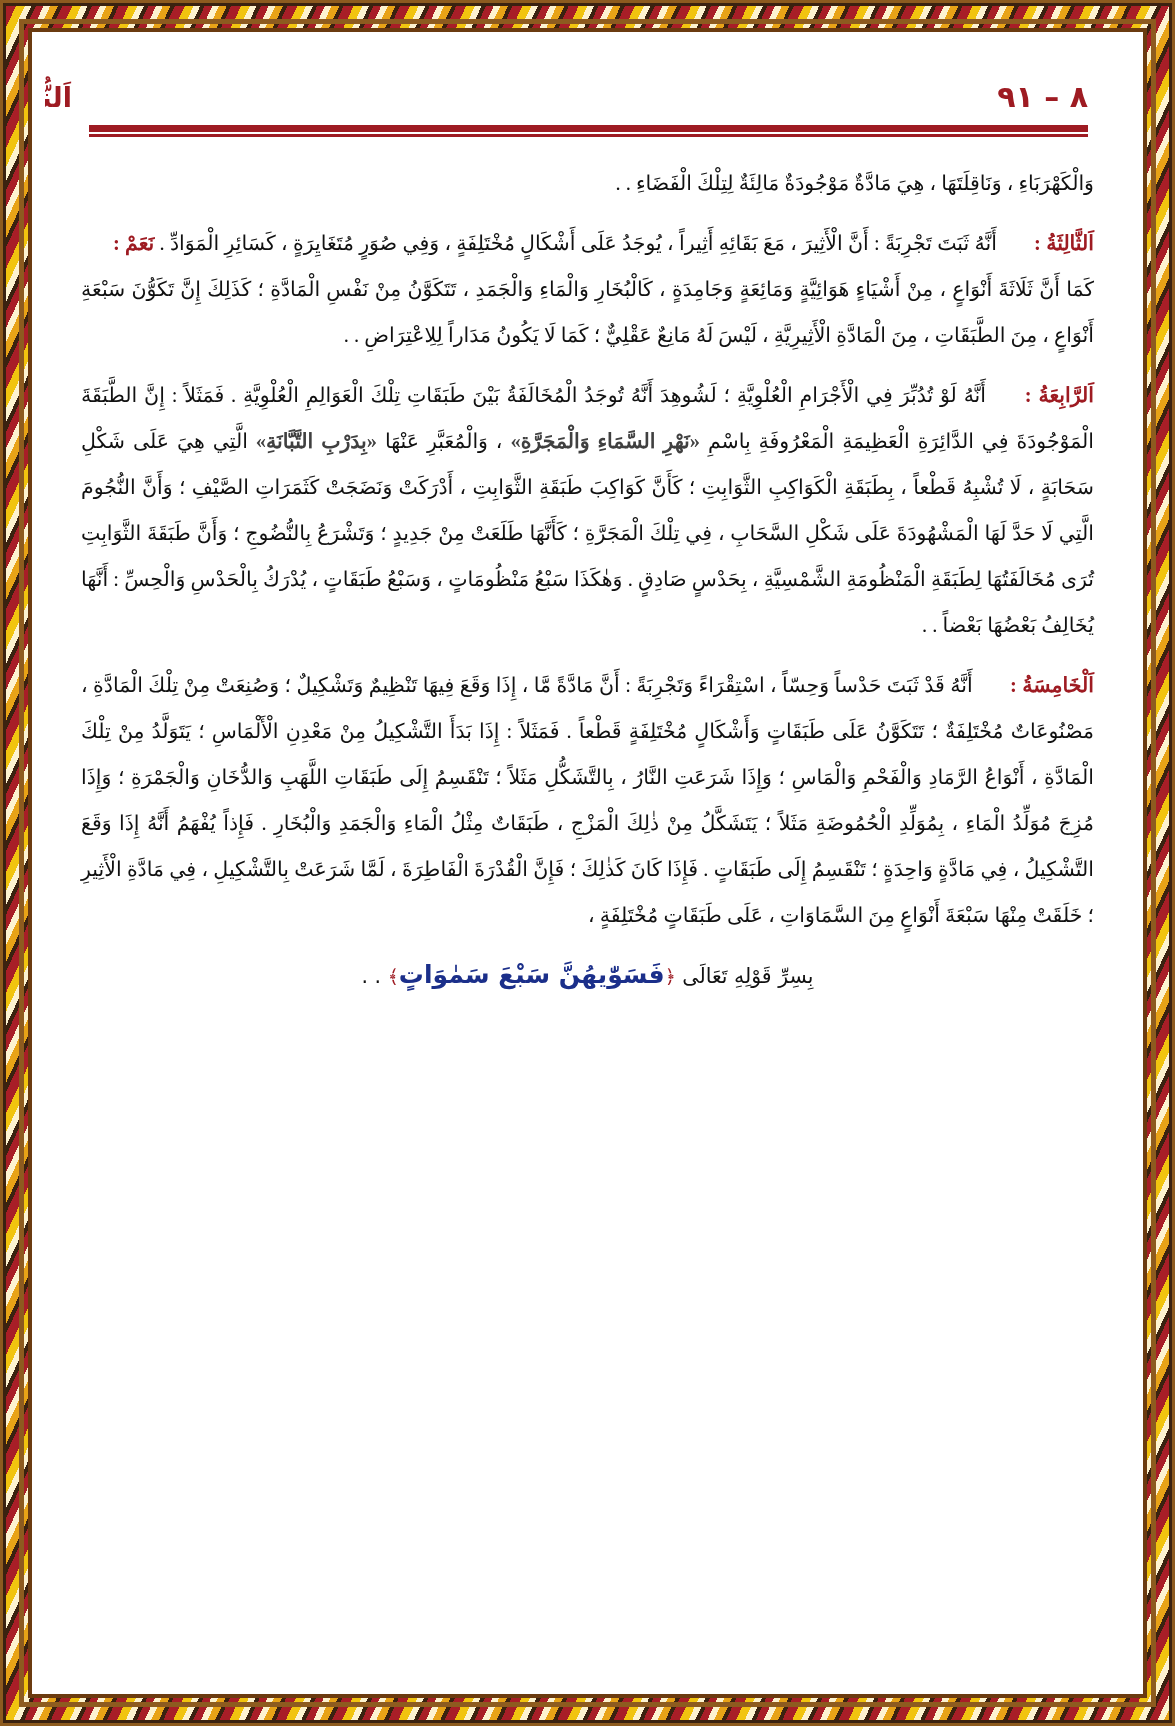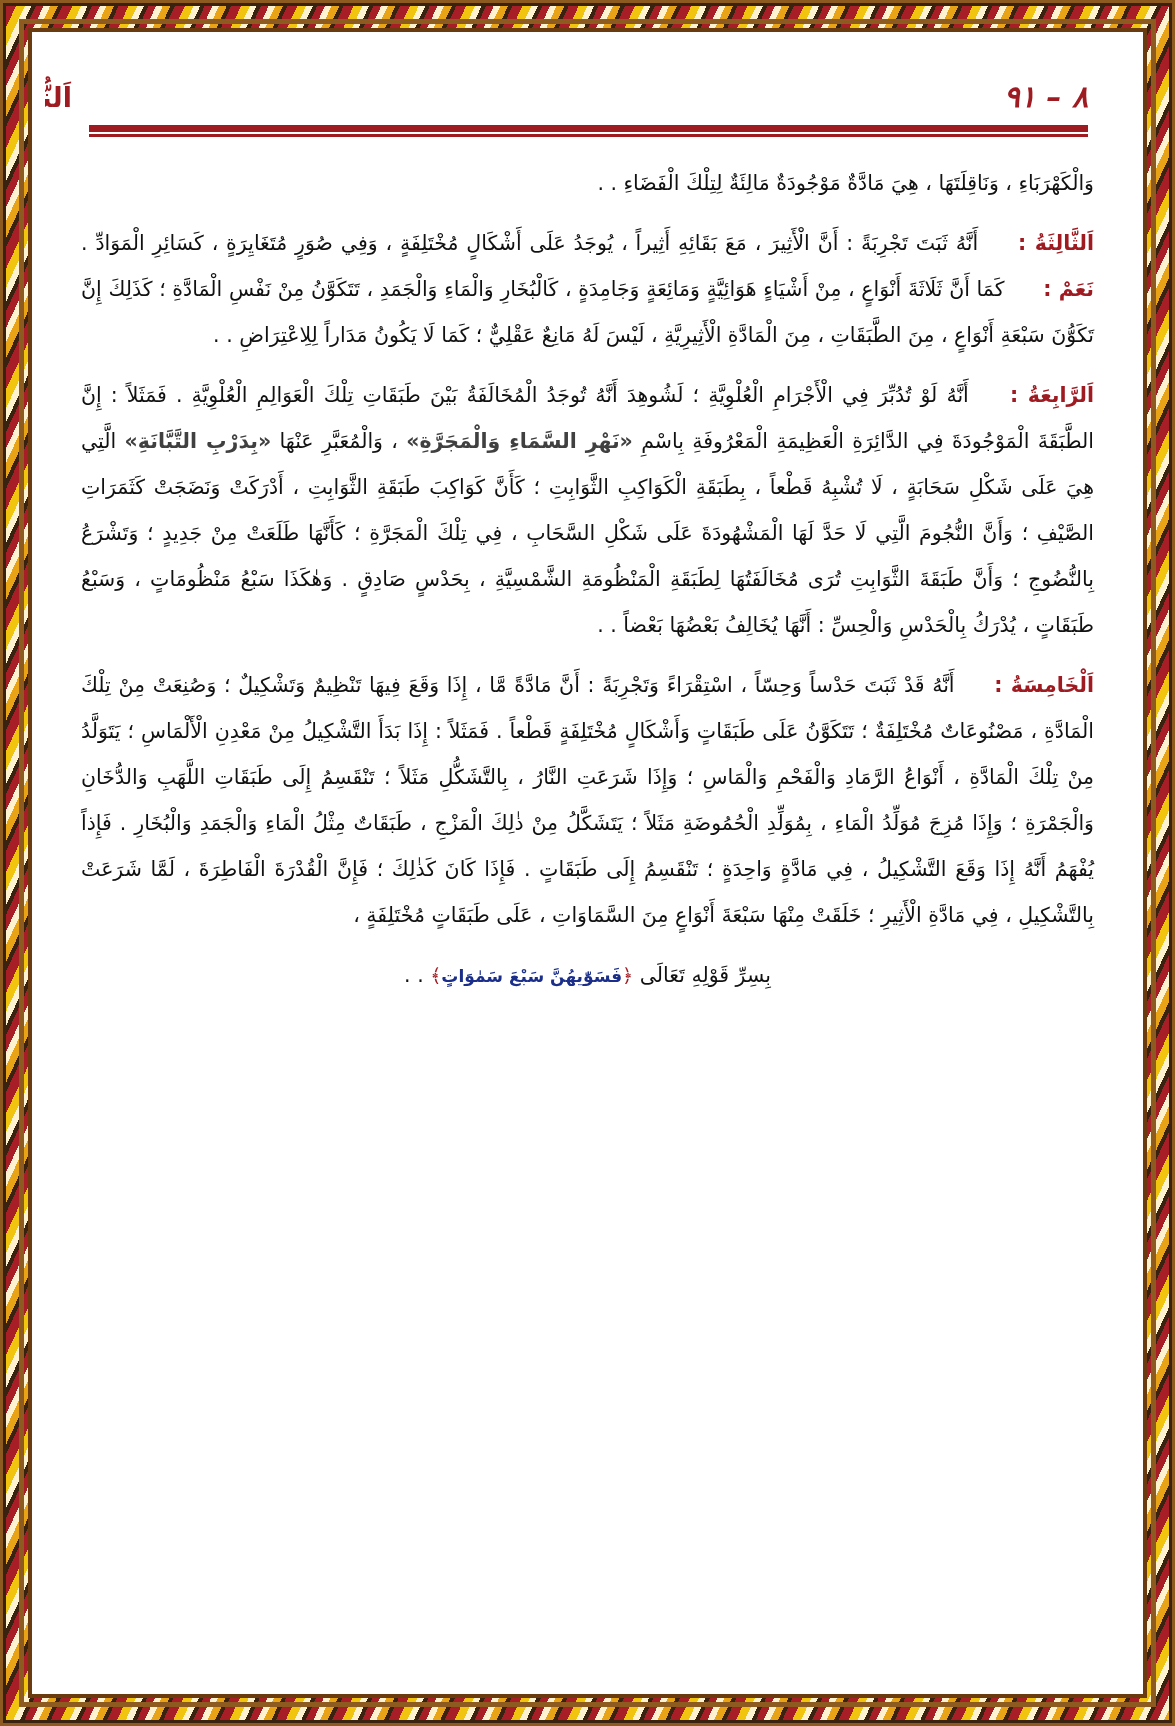--- a/index.html
+++ b/index.html
@@ -95,21 +95,20 @@
     letter-spacing: 0;
     white-space: nowrap;
     transform: translateX(-180px);
   }
   .header-pageno {
     color: #9e1b22;
     font-size: 30px;
     font-weight: bold;
     direction: rtl;
     white-space: nowrap;
-    font-style: italic;
   }
   .header-rule {
     margin: 10px 20px 0 22px;
     height: 7px;
     background: #9e1b22;
     border-top: 1px solid #ffffff;
     border-bottom: 2px solid #ffffff;
     box-shadow: 0 3px 0 0 #9e1b22;
   }
 
@@ -142,27 +141,27 @@
     margin-top: 16px;
     text-align: center;
     text-align-last: center;
     direction: rtl;
     font-size: 20.5px;
     line-height: 42px;
   }
   .verse-text {
     color: #1b2f8a;
     font-weight: bold;
-    font-size: 17px;
+    font-size: 25px;
   }
   .verse-orn {
     color: #9e1b22;
     font-size: 19px;
   }
-  .para-right-last { text-align-last: right; }
+  .para-right-last { text-align-last: right; font-family: Liberation Serif, serif; }
 </style>
 </head>
 <body>
 
 <div class="page">
 
   <div class="border-outer">
     <div class="border-braid"></div>
     <div class="border-thin-gold"></div>
     <div class="border-inner-mask"></div>

